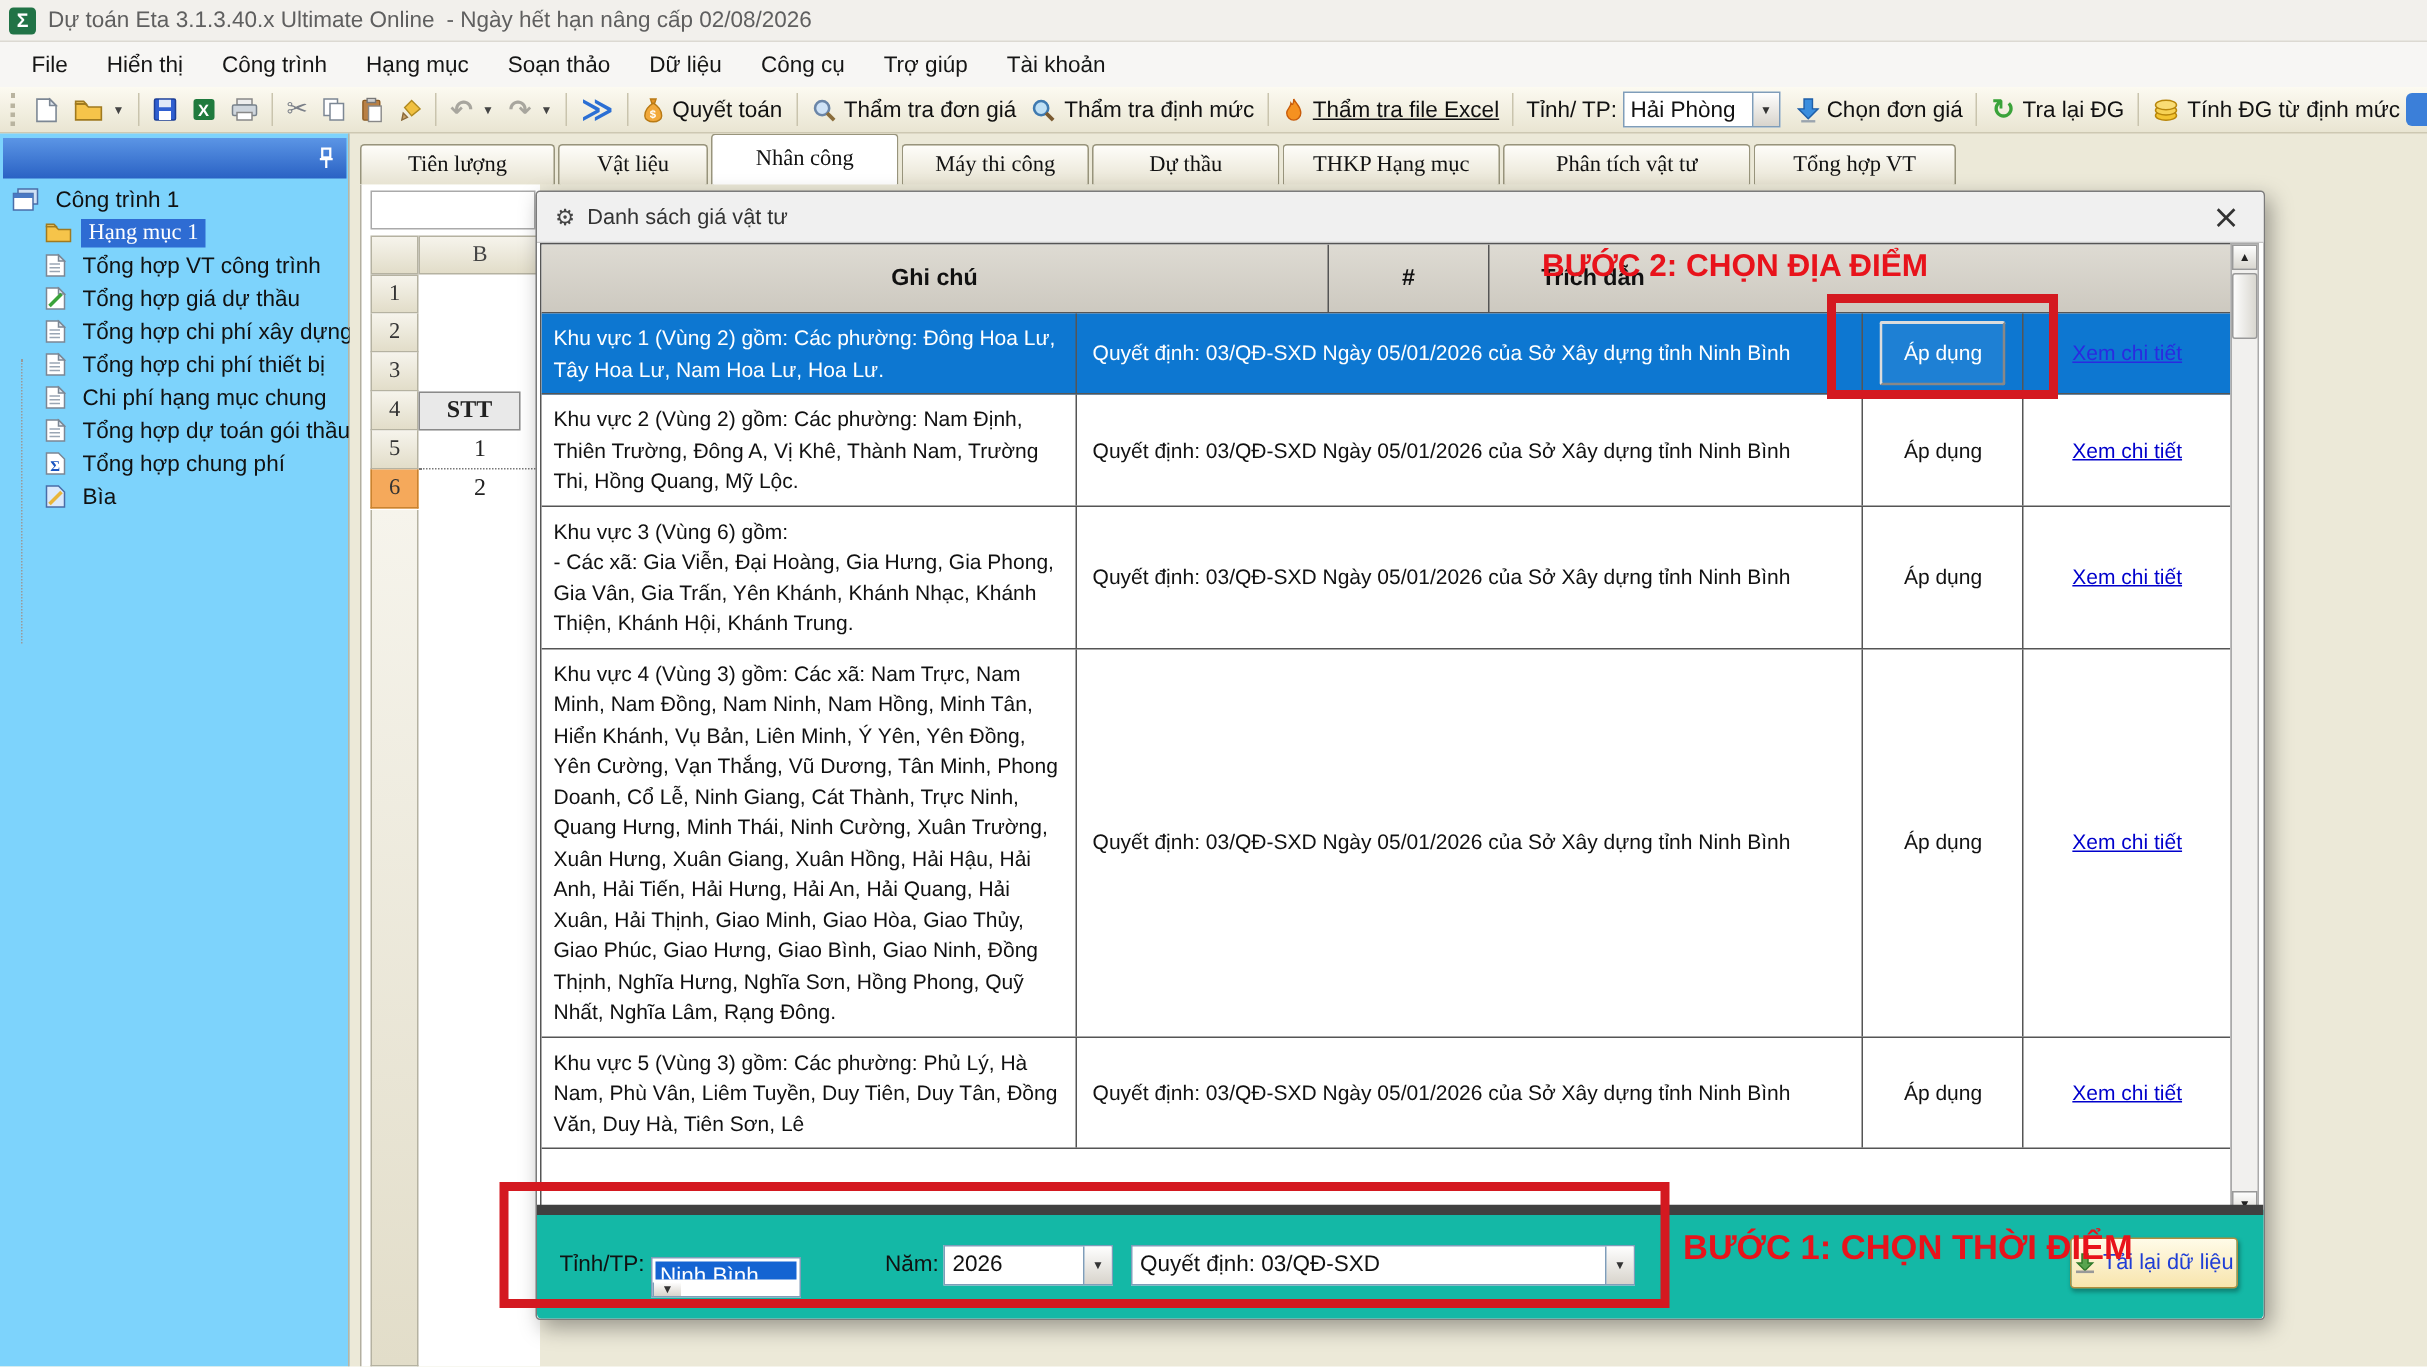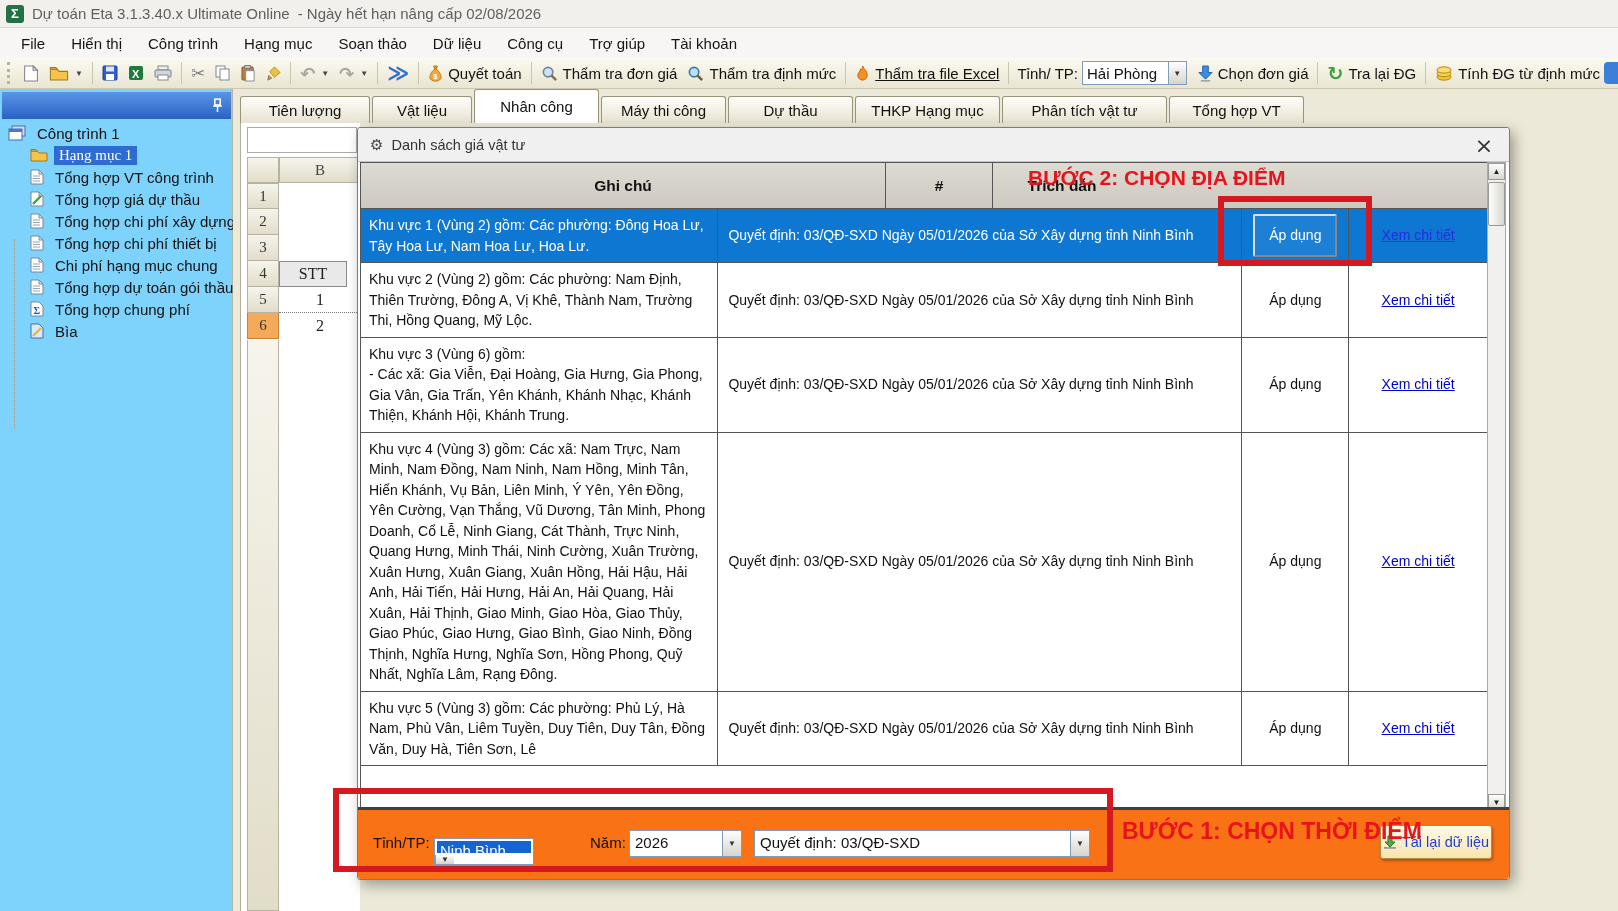--- a/index.html
+++ b/index.html
@@ -30,21 +30,21 @@
   .ulink{text-decoration:underline;}
   .tb-combo{display:flex;align-items:center;height:24px;border:1px solid #7f9db9;background:#fff;width:118px;box-sizing:border-box;}
   .tb-combo .val{flex:1;padding:0 4px;font-size:15px;}
   .tb-combo .btn{width:17px;height:100%;border-left:1px solid #7f9db9;
      background:linear-gradient(#fefefe,#d8d4cc);display:flex;align-items:center;justify-content:center;font-size:8px;color:#333;}
   .partial-icon{position:absolute;right:-8px;top:4px;width:22px;height:22px;background:#3b7fd9;border-radius:4px;}
   
   .tabstrip{position:absolute;left:240px;top:89px;width:1378px;height:34px;display:flex;align-items:flex-end;}
   .tab{height:27px;background:linear-gradient(#fefdf9,#e7e3d2);border:1px solid #98947c;border-bottom:none;
     border-radius:3px 3px 0 0;margin-right:2px;display:flex;align-items:center;justify-content:center;
-    font-size:15px;box-sizing:border-box;}
+    font-size:15px;box-sizing:border-box;font-family:Liberation Serif, serif;}
   .tab.active{height:34px;background:#fff;}
   
   .sidebar{position:absolute;left:0;top:89px;width:233px;height:822px;background:#7dd3fc;border-right:1px solid #b9b5a2;box-sizing:border-box;}
   .sidebar-head{position:absolute;left:2px;top:3px;width:229px;height:27px;
     background:linear-gradient(#5b95e5,#2a62c4);display:flex;align-items:center;justify-content:flex-end;padding-right:8px;box-sizing:border-box;}
   .tree{position:absolute;left:0;top:33px;width:233px;bottom:0;overflow:hidden;}
   .tree-row{display:flex;align-items:center;height:22px;gap:6px;font-size:15px;}
   .tree-row .lbl{padding:1px 5px;white-space:nowrap;}
   .tree-row.sel .lbl{background:#2e6cd3;color:#fff;}
   .tguide{position:absolute;left:14px;top:150px;height:190px;border-left:1px dotted #9a9a9a;}
@@ -75,21 +75,21 @@
   .t-row .link{color:#0000cc;text-decoration:underline;}
   .t-row .action{color:#111;}
   .t-row.sel{background:#0d77d1;color:#fff;}
   .t-row.sel .link{color:#2a2ae0;}
   .t-row.sel .action{border:2px outset #dcdcdc;background:rgba(255,255,255,.07);padding:9px 14px;border-radius:2px;color:#fff;}
   .vscroll{position:absolute;right:3px;top:34px;width:19px;height:650px;background:#f1f0ee;border:1px solid #aaa;box-sizing:border-box;}
   .sarrow{position:absolute;left:0;width:17px;height:17px;background:linear-gradient(#fdfdfd,#d9d7d0);
     border:1px solid #999;display:flex;align-items:center;justify-content:center;font-size:8px;color:#222;box-sizing:border-box;}
   .sthumb{position:absolute;left:0;top:19px;width:17px;height:44px;background:linear-gradient(90deg,#fdfdfd,#d9d7d0);
     border:1px solid #999;border-radius:2px;box-sizing:border-box;}
-  .dlg-footer{position:absolute;left:0;bottom:0;right:0;height:69px;background:#f97316;border-top:3px solid #404040;
+  .dlg-footer{position:absolute;left:0;bottom:0;right:0;height:69px;background:#14b8a6;border-top:7px solid #404040;
     border-radius:0 0 3px 3px;}
   .xcombo{position:absolute;height:27px;background:#fff;border:1px solid #7f9db9;display:flex;align-items:stretch;font-size:15px;box-sizing:border-box;}
   .xcombo .val{flex:1;padding:3px 5px;white-space:nowrap;overflow:hidden;}
   .xcombo .btn{width:18px;border-left:1px solid #7f9db9;background:linear-gradient(#fefefe,#d8d4cc);
     display:flex;align-items:center;justify-content:center;font-size:8px;color:#333;}
   .xcombo.hl .val{background:#1464d2;color:#fff;margin:2px;padding:1px 3px;}
   .flabel{position:absolute;font-size:15px;color:#111;top:24px;}
   .reload-btn{position:absolute;left:1022px;top:15px;width:112px;height:34px;
     background:linear-gradient(#fffbe8,#f8e5ad);border:1px solid #b08d3e;border-radius:3px;
     display:flex;align-items:center;justify-content:center;gap:5px;color:#1f3ed6;font-size:14.5px;box-shadow:1px 2px 3px rgba(0,0,0,.3);box-sizing:border-box;}
@@ -389,21 +389,21 @@
   <div class="shcell" style="left:6px;top:34px;width:32px;height:26px;"></div>
   <div class="shcell" style="left:38px;top:34px;width:82px;height:26px;color:#444;">B</div>
   <div id="sheet-rows">
       <div class="shcell" style="left: 6px; top: 60px; width: 32px; height: 26px;">1</div>
       <div class="shval" style="left: 38px; top: 60px; width: 82px; height: 26px;"></div>
       <div class="shcell" style="left: 6px; top: 86px; width: 32px; height: 26px; border-top: none;">2</div>
       <div class="shval" style="left: 38px; top: 86px; width: 82px; height: 26px;"></div>
       <div class="shcell" style="left: 6px; top: 112px; width: 32px; height: 26px; border-top: none;">3</div>
       <div class="shval" style="left: 38px; top: 112px; width: 82px; height: 26px;"></div>
       <div class="shcell" style="left: 6px; top: 138px; width: 32px; height: 26px; border-top: none;">4</div>
-      <div class="shval" style="left: 38px; top: 138px; width: 68px; height: 26px; font-weight: normal; background: rgb(233, 233, 233); border: 1px solid rgb(138, 138, 138);">STT</div>
+      <div class="shval" style="left: 38px; top: 138px; width: 68px; height: 26px; font-weight: bold; background: rgb(233, 233, 233); border: 1px solid rgb(138, 138, 138);">STT</div>
       <div class="shcell" style="left: 6px; top: 164px; width: 32px; height: 26px; border-top: none;">5</div>
       <div class="shval" style="left: 38px; top: 164px; width: 82px; height: 26px; border-bottom: 1px dotted rgb(119, 119, 119);">1</div>
       <div class="shcell" style="left: 6px; top: 190px; width: 32px; height: 26px; border-top: none rgb(201, 131, 48); background: rgb(245, 169, 91); border-right-color: rgb(201, 131, 48); border-bottom-color: rgb(201, 131, 48); border-left-color: rgb(201, 131, 48);">6</div>
       <div class="shval" style="left: 38px; top: 190px; width: 82px; height: 26px;">2</div>
     </div>
   <div class="shcell" style="left:6px;top:217px;width:32px;height:571px;border-top:none;"></div>
 </div>
 
 <div class="dialog">
   <div class="dlg-title">

